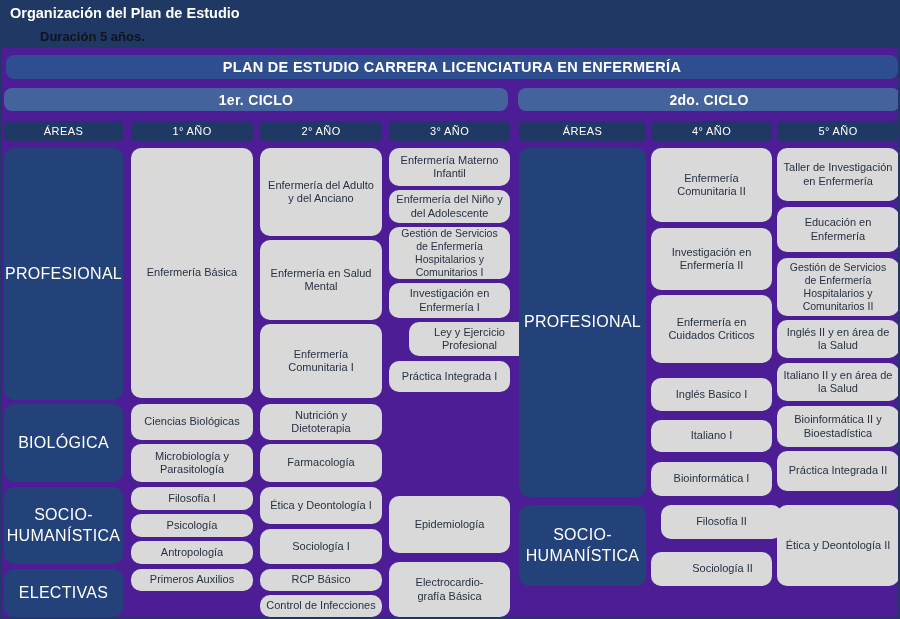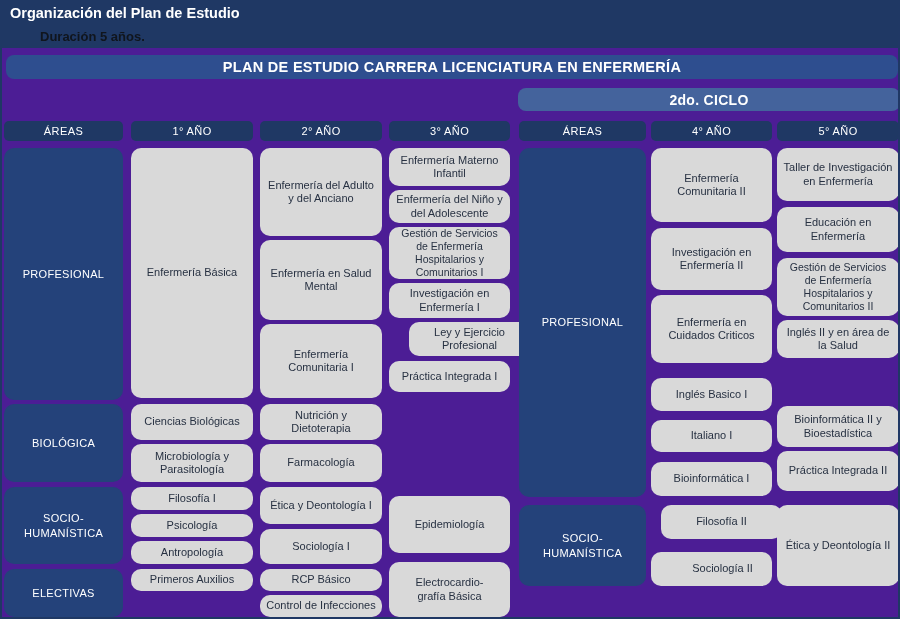--- a/index.html
+++ b/index.html
@@ -14,40 +14,41 @@
   .top-title { position:absolute; left:8px; top:5px; color:#ffffff; font-weight:bold; font-size:14.5px; }
   .duration  { position:absolute; left:38px; top:29px; color:#10151d; font-weight:600; font-size:13px; }
   .pill {
     position:absolute; display:flex; align-items:center; justify-content:center;
     text-align:center; overflow:hidden;
   }
   .title-bar { background:#2e4e8f; color:#ffffff; font-weight:bold; font-size:14.5px; border-radius:8px; letter-spacing:.3px; }
   .cycle-bar { background:#44639c; color:#ffffff; font-weight:bold; font-size:14px; border-radius:8px; letter-spacing:.3px; }
   .col-head  { background:#1f3864; color:#ffffff; font-size:11px; border-radius:5px; letter-spacing:.4px; }
   .area {
-    background:#24427a; color:#ffffff; font-size:11px; border-radius:10px;
+    background:#24427a; color:#ffffff; font-size:16px; border-radius:10px;
     padding:4px 6px; line-height:1.3; letter-spacing:.3px; white-space:pre-line;
   }
   .course {
     background:#d9d9d9; color:#273142; font-size:11px; border-radius:10px;
     padding:3px 6px; line-height:1.22; white-space:pre-line;
   }
 </style>
 </head>
 <body>
 
 <div class="page">
 
   <div class="topband">
     <div class="top-title">Organización del Plan de Estudio</div>
     <div class="duration">Duración 5 años.</div>
   </div>
 
   <div class="pill title-bar" style="left:4px; top:55px; width:892px; height:24px;">PLAN DE ESTUDIO CARRERA LICENCIATURA EN ENFERMERÍA</div>
 
+  <div class="pill cycle-bar" style="left:2px; top:88px; width:504px; height:23px;">1er. CICLO</div>
   <div class="pill cycle-bar" style="left:516px; top:88px; width:382px; height:23px;">2do. CICLO</div>
 
   <div class="pill col-head" style="left:2px; top:121px; width:119px; height:20px;">ÁREAS</div>
   <div class="pill col-head" style="left:129px; top:121px; width:122px; height:20px;">1° AÑO</div>
   <div class="pill col-head" style="left:258px; top:121px; width:122px; height:20px;">2° AÑO</div>
   <div class="pill col-head" style="left:387px; top:121px; width:121px; height:20px;">3° AÑO</div>
 
   <div class="pill col-head" style="left:517px; top:121px; width:127px; height:20px;">ÁREAS</div>
   <div class="pill col-head" style="left:649px; top:121px; width:121px; height:20px;">4° AÑO</div>
   <div class="pill col-head" style="left:775px; top:121px; width:122px; height:20px;">5° AÑO</div>
@@ -96,17 +97,18 @@
   <div class="pill course" style="left:649px; top:378px; width:121px; height:33px;">Inglés Basico I</div>
   <div class="pill course" style="left:649px; top:420px; width:121px; height:32px;">Italiano I</div>
   <div class="pill course" style="left:649px; top:462px; width:121px; height:34px;">Bioinformática I</div>
   <div class="pill course" style="left:649px; top:505px; width:121px; height:34px;margin-left:10px;">Filosofía II</div>
   <div class="pill course" style="left:649px; top:552px; width:121px; height:34px;padding-left:28px;">Sociología II</div>
 
   <div class="pill course" style="left:775px; top:148px; width:122px; height:53px;">Taller de Investigación en Enfermería</div>
   <div class="pill course" style="left:775px; top:207px; width:122px; height:45px;">Educación en Enfermería</div>
   <div class="pill course" style="left:775px; top:258px; width:122px; height:58px; font-size:10.5px;">Gestión de Servicios de Enfermería Hospitalarios y Comunitarios II</div>
   <div class="pill course" style="left:775px; top:320px; width:122px; height:38px;">Inglés II y en área de la Salud</div>
+  <div class="pill course" style="left:775px; top:363px; width:122px; height:38px;">Italiano II y en área de la Salud</div>
   <div class="pill course" style="left:775px; top:406px; width:122px; height:41px;">Bioinformática II y Bioestadística</div>
   <div class="pill course" style="left:775px; top:451px; width:122px; height:40px;">Práctica Integrada II</div>
   <div class="pill course" style="left:775px; top:505px; width:122px; height:81px;">Ética y Deontología II</div>
 
 </div>
 
 </body></html>

